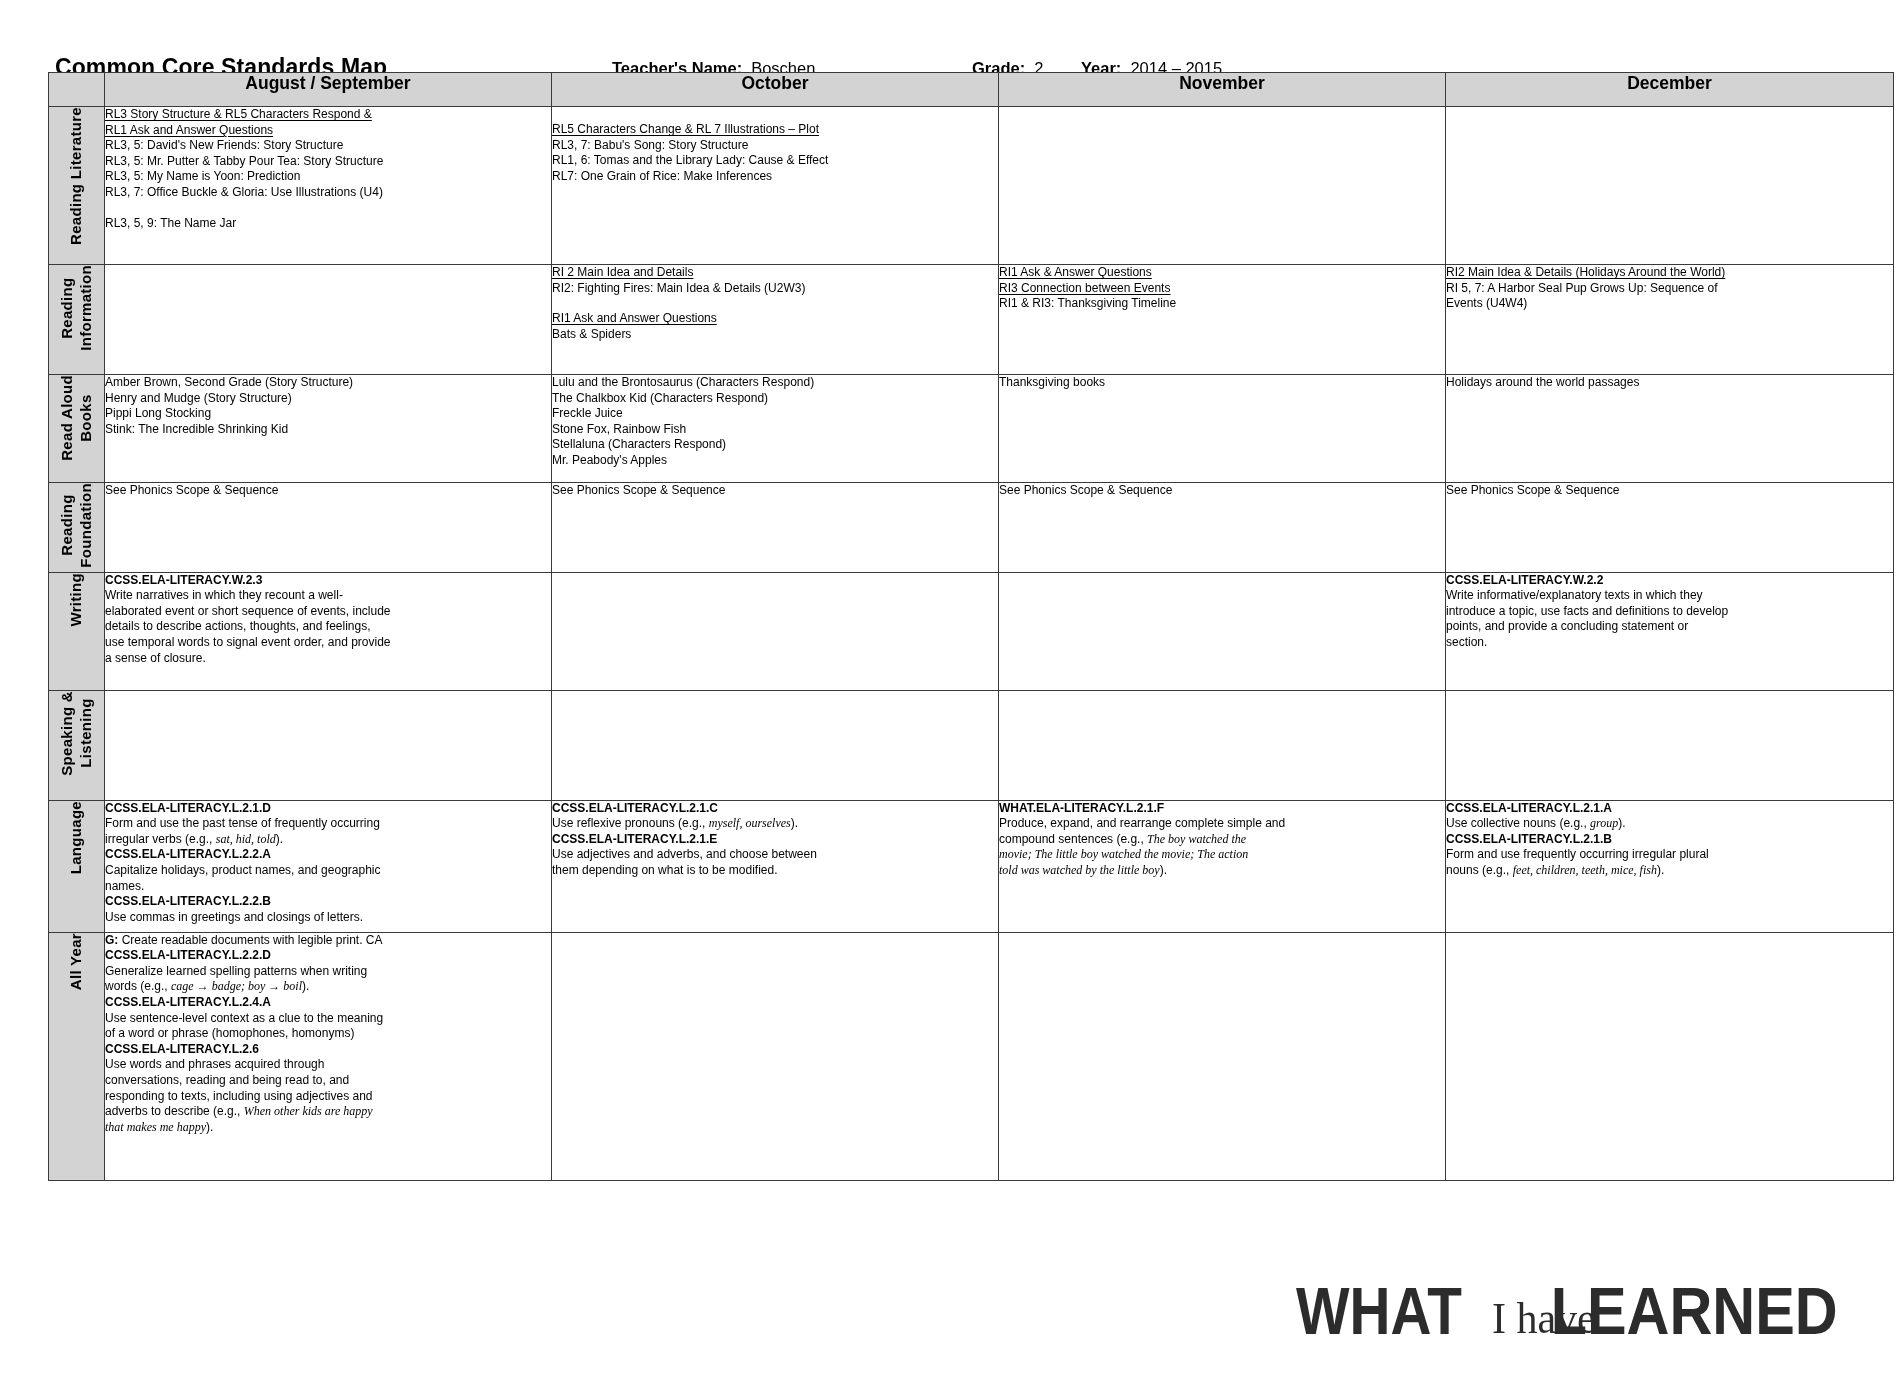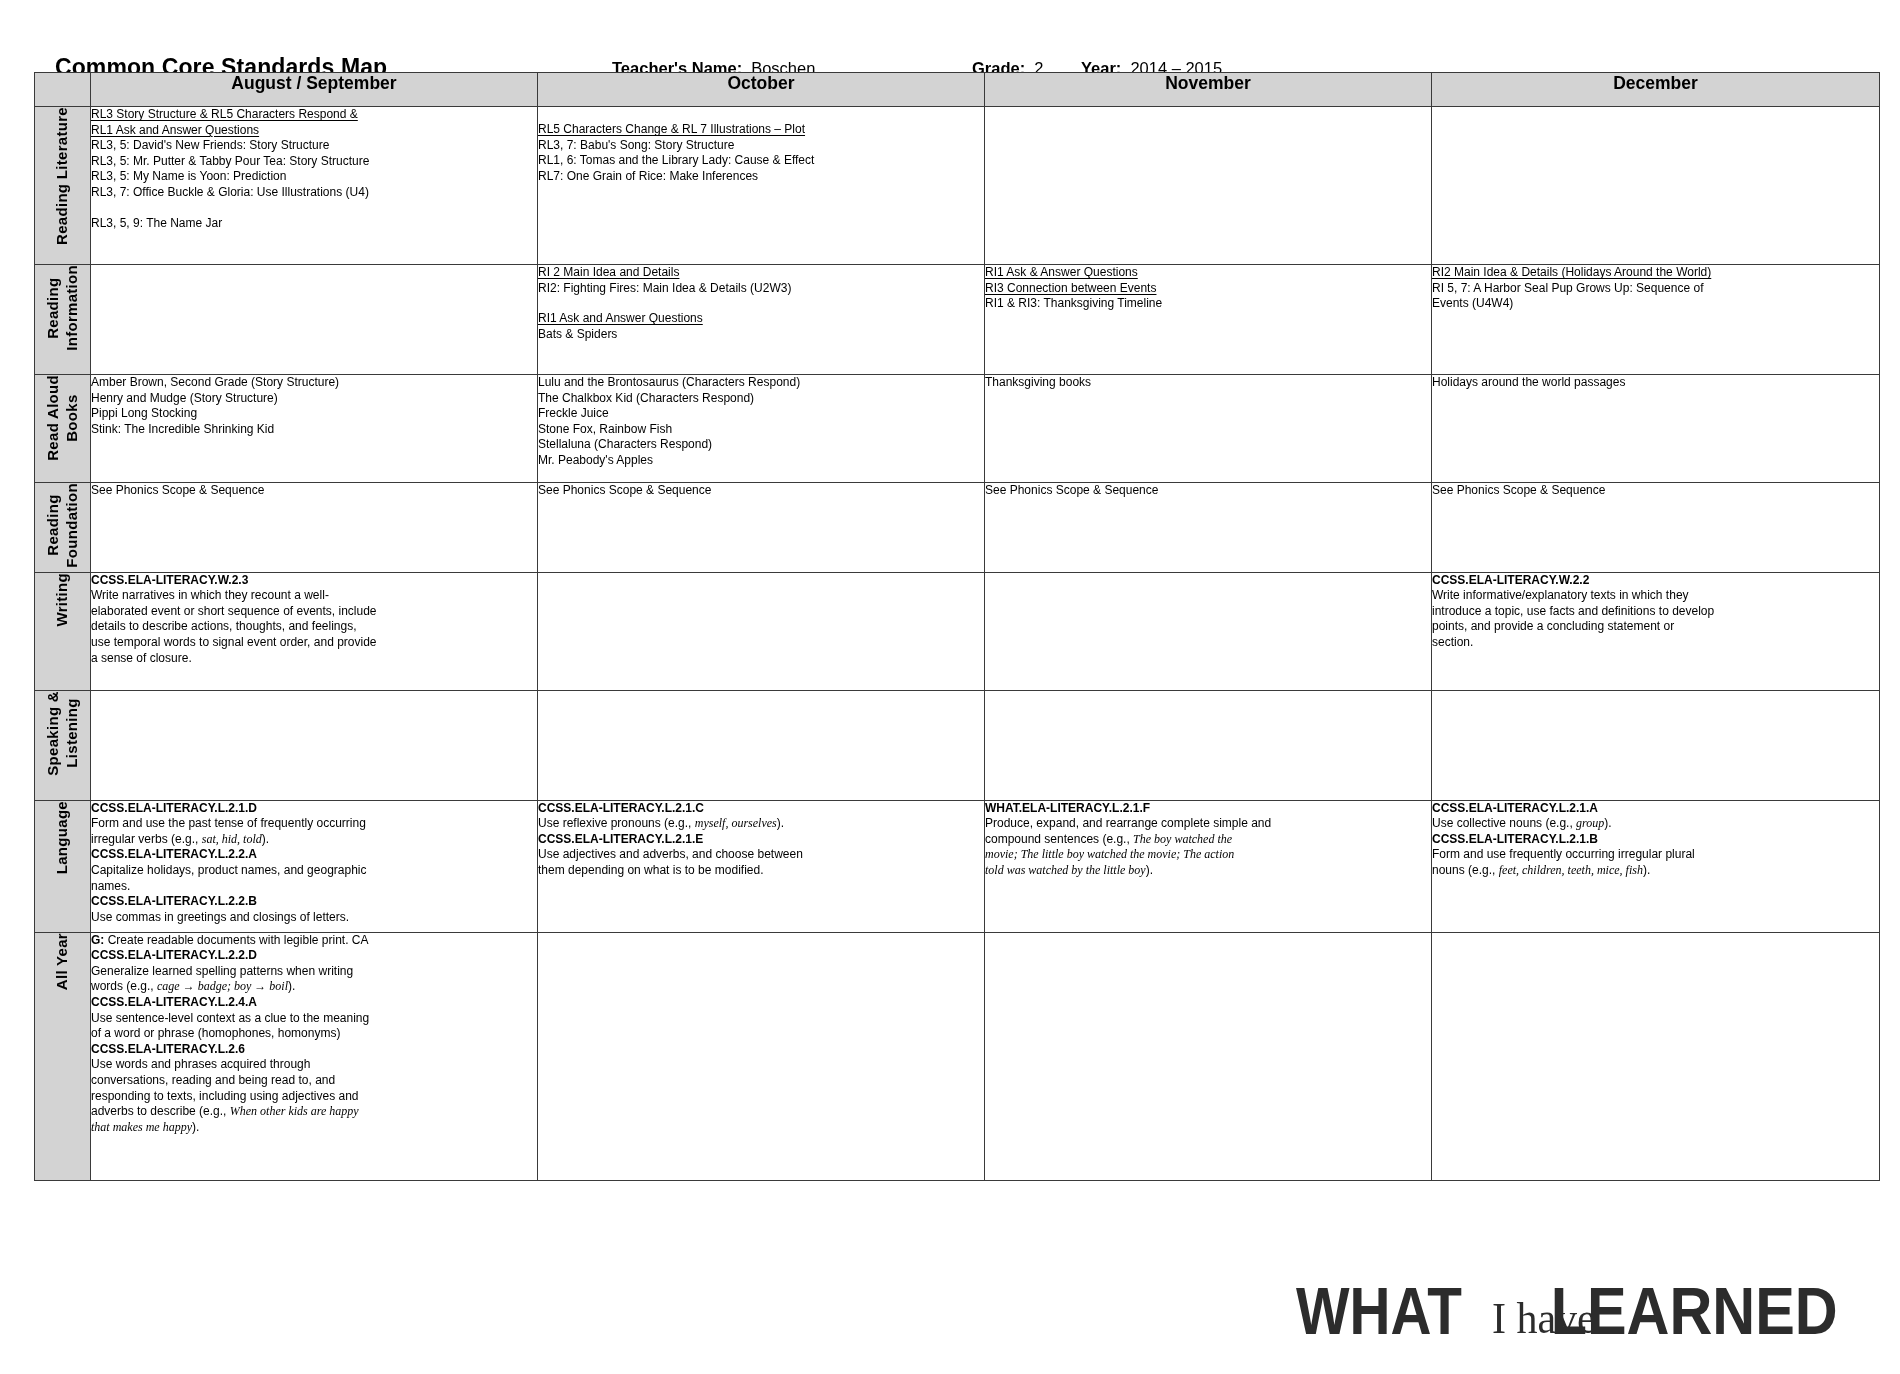--- a/index.html
+++ b/index.html
@@ -53,21 +53,21 @@
   #fld-teacher { left: 604px; }
   #fld-teacher .hdr-val { width: 168px; }
   #fld-grade  { left: 964px; }
   #fld-grade .hdr-val { width: 26px; }
   #fld-year   { left: 1073px; }
   #fld-year .hdr-val { width: 112px; }
 
   
   #map-table {
     position: absolute;
-    left: 34px;
+    left: 48px;
     top: 72px;
     width: 1845px;
     border-collapse: collapse;
     table-layout: fixed;
   }
   #map-table td, #map-table th {
     border: 1.3px solid #3a3a3a;
     vertical-align: top;
     padding: 0;
     box-sizing: border-box;

